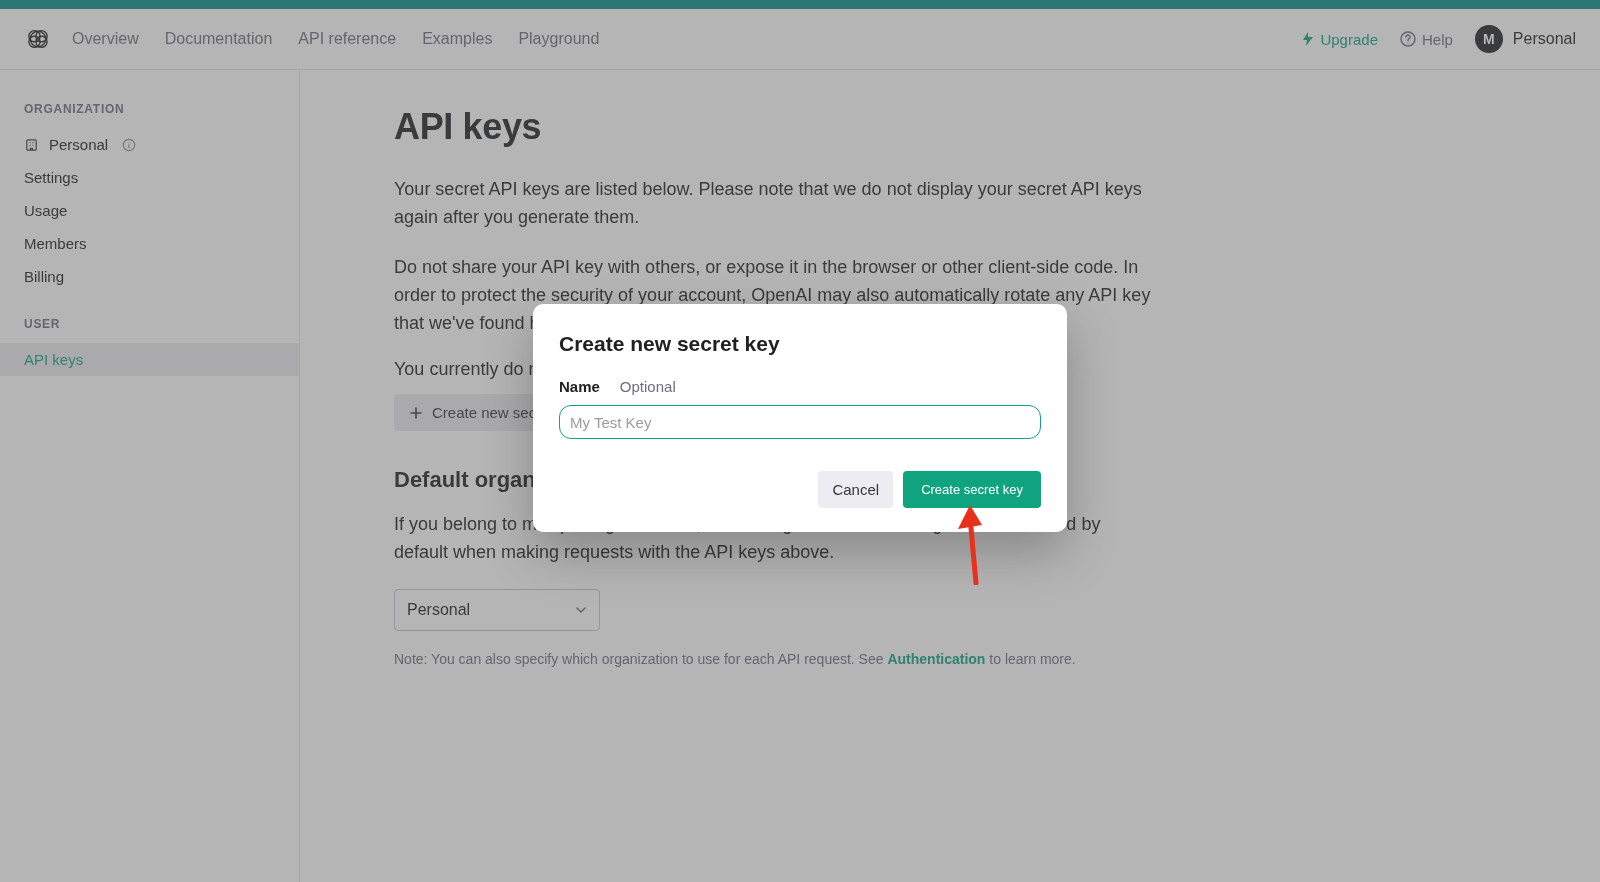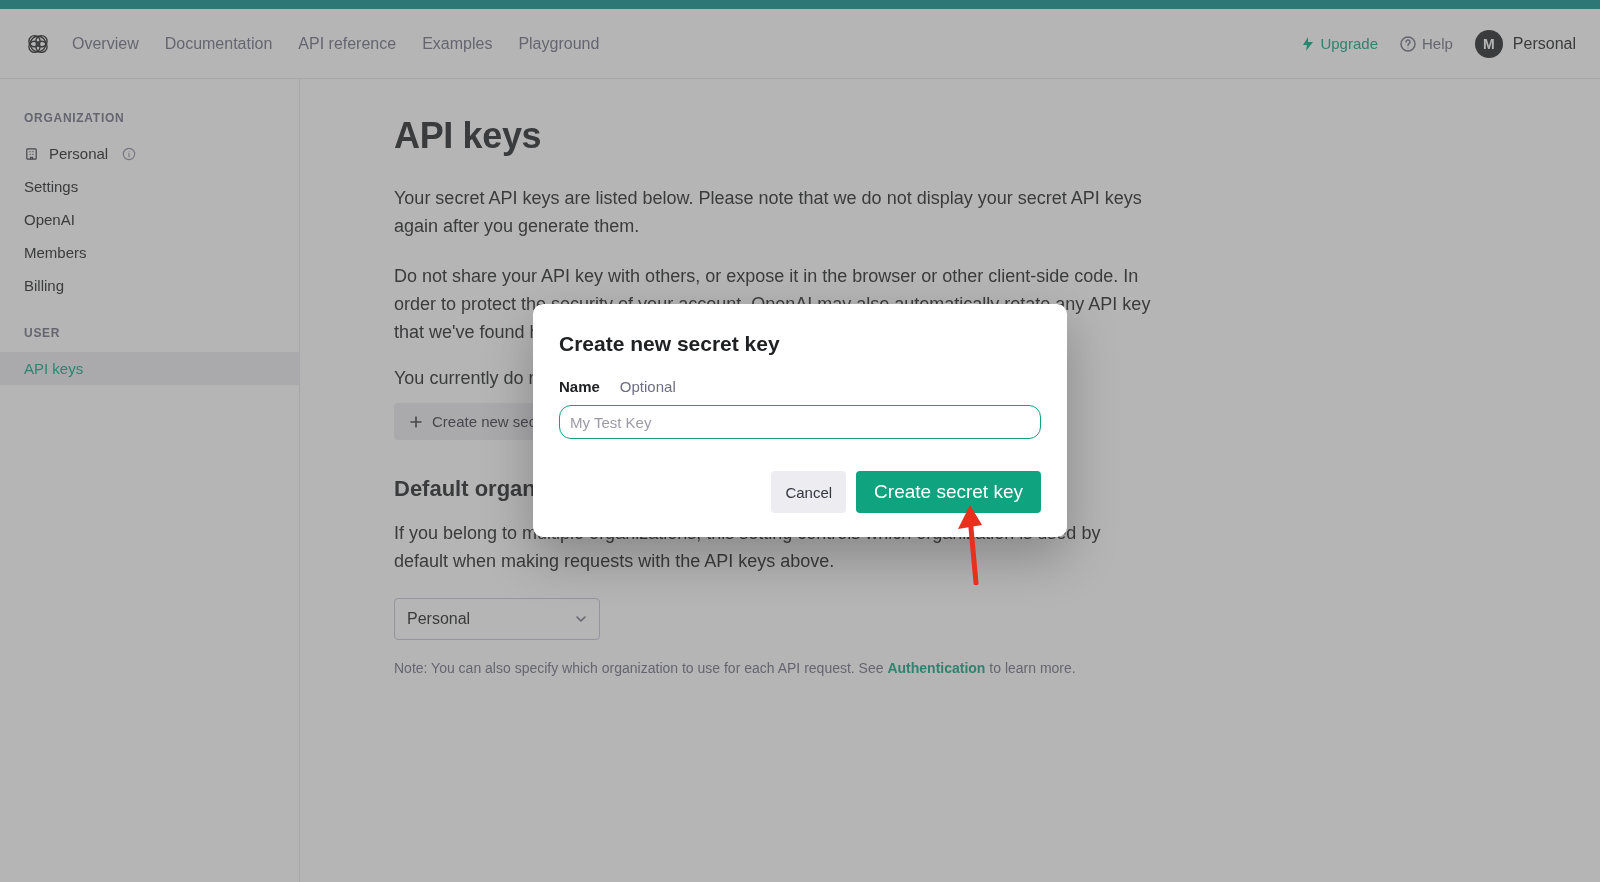--- a/index.html
+++ b/index.html
@@ -26,21 +26,21 @@
   body { width: 1600px; height: 882px; overflow: hidden; position: relative; }
 
   
   .strip {
     height: 9px; width: 100%;
     background: #0a8f8f;
   }
 
   
   .header {
-    height: 70px;
+    height: 61px;
     border-bottom: 1px solid var(--border);
     display: flex; align-items: center;
     padding: 0 24px;
   }
   .logo { width: 28px; height: 28px; margin-right: 20px; display:flex; align-items:center; justify-content:center;}
   .nav { display: flex; gap: 26px; align-items: center; }
   .nav a { color: var(--muted); font-size: 16px; text-decoration: none; cursor: pointer;}
   .spacer { flex: 1; }
   .right-actions { display: flex; align-items: center; gap: 22px; }
   .upgrade { color: var(--green); font-size: 15px; display:flex; align-items:center; gap:6px; cursor:pointer;}
@@ -95,21 +95,21 @@
   .field-row { display:flex; align-items:center; gap:20px; font-size:15px; margin-bottom:10px;}
   .field-label { font-weight:600; color: var(--text);}
   .field-hint { color: var(--muted);}
   .text-input {
     width:100%; height:34px; border:1px solid var(--green); border-radius:12px;
     padding: 0 10px; font-size:15px; outline:none; color:#353740;
   }
   .text-input::placeholder { color:#9b9ba6;}
   .modal-actions { display:flex; justify-content:flex-end; gap:10px; margin-top:32px;}
   .btn-cancel { background: var(--gray-btn-bg); color: var(--gray-btn-text); border:none; border-radius:4px; padding:10px 14px; font-size:15px; cursor:pointer;}
-  .btn-primary { background: var(--green); color:#fff; border:none; border-radius:4px; padding:10px 18px; font-size:19px; cursor:pointer;}
+  .btn-primary { background: var(--green); color:#fff; border:none; border-radius:4px; padding:10px 18px; font-size:13px; cursor:pointer;}
 
   
   .arrow-annot { position:absolute; left: 956px; top: 505px; pointer-events:none; }
   .arrow-annot svg { display:block; }
 
   
   .icon { display:inline-flex; align-items:center; justify-content:center; }
 </style>
 </head>
 <body>
@@ -175,21 +175,21 @@
         <svg width="14" height="14" viewBox="0 0 16 16" fill="none" stroke="#8e8ea0" stroke-width="1.3">
             <circle cx="8" cy="8" r="6.5"></circle>
             <path d="M8 11V7.5M8 5.5v-.01" stroke-linecap="round"></path>
           </svg>
       </span>
     </div>
     <div class="side-item">
         <span>Settings</span>
       </div>
     <div class="side-item">
-        <span>OpenAI</span>
+        <span>Usage</span>
       </div>
     <div class="side-item">
         <span>Members</span>
       </div>
     <div class="side-item">
         <span>Billing</span>
       </div>
     <div class="section-gap"></div>
     <div class="section-label">USER</div>
     <div class="side-item active">

